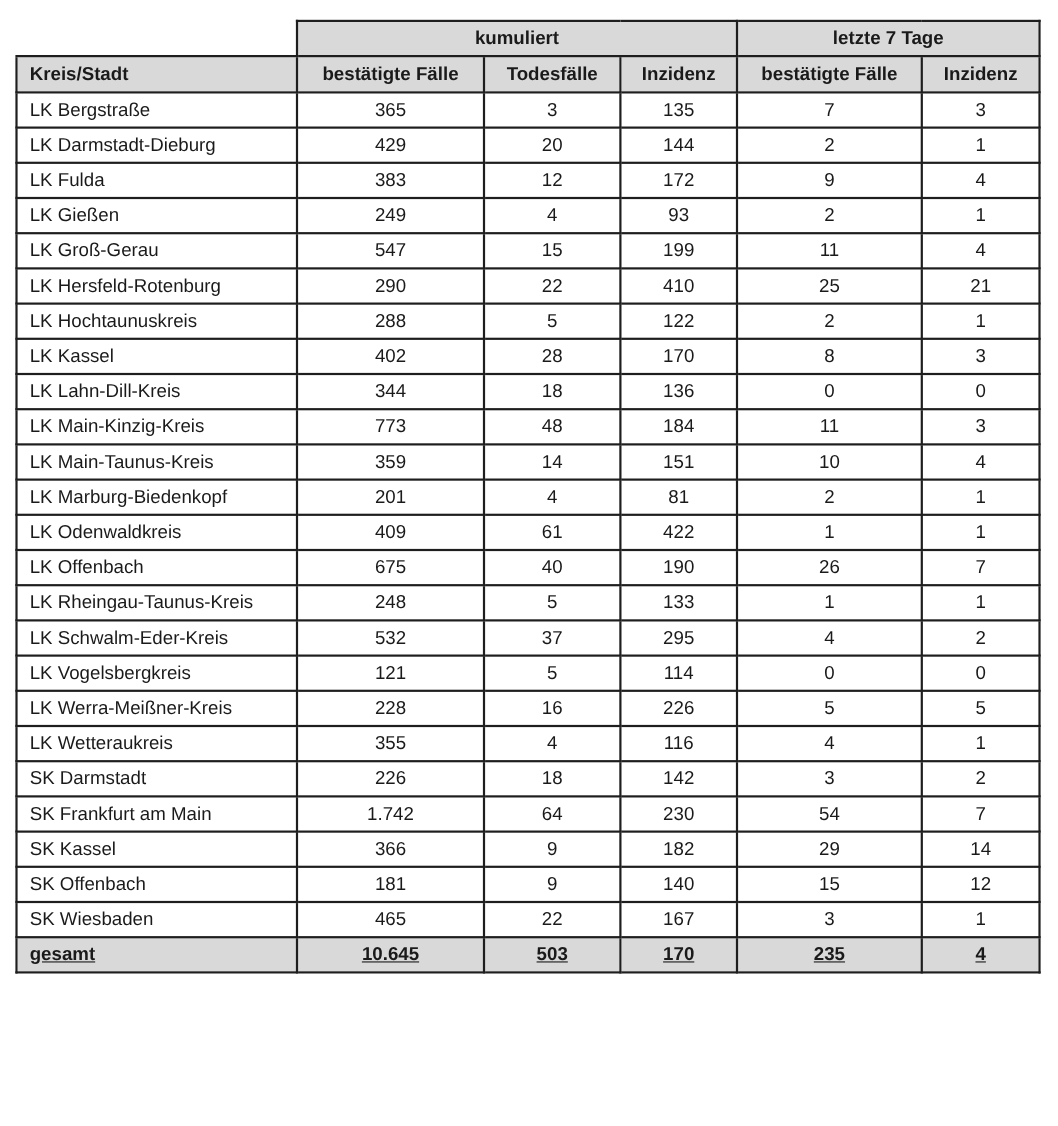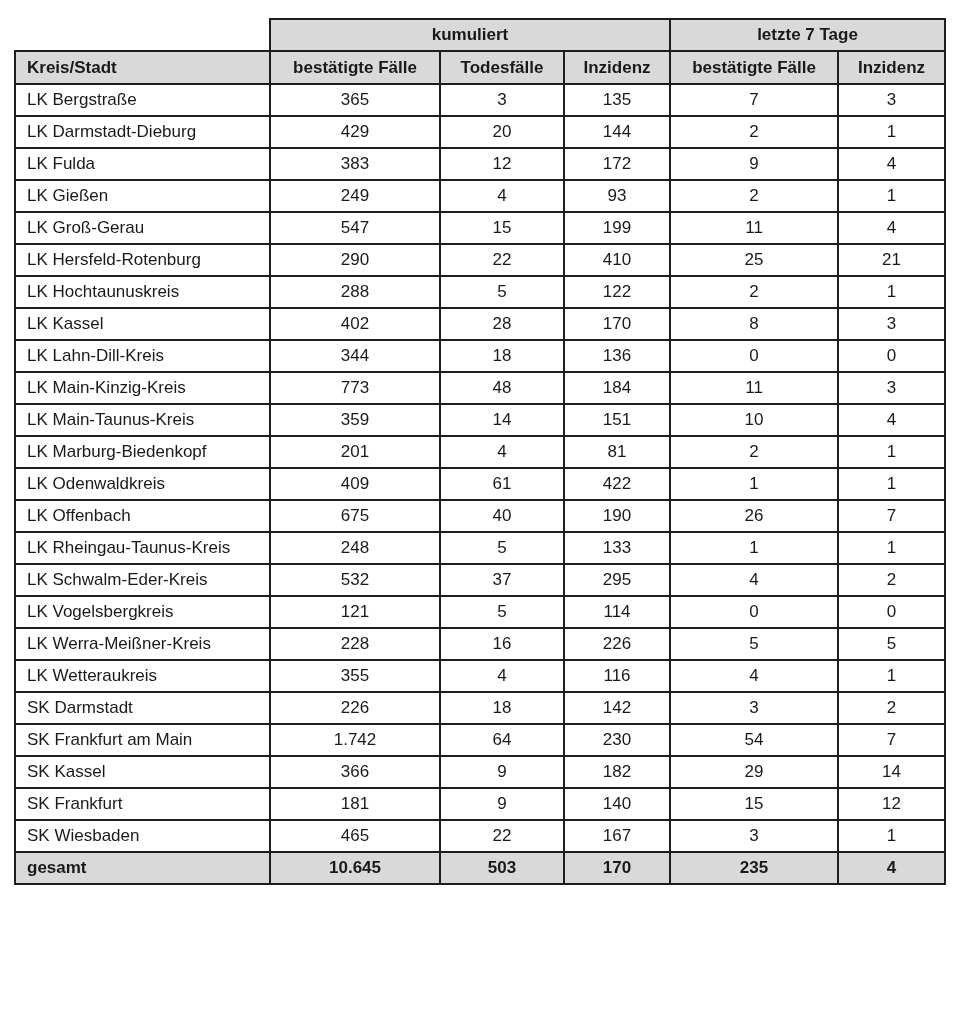--- a/index.html
+++ b/index.html
@@ -65,20 +65,21 @@
       text-align: center;
       background: #ffffff;
     }
     tbody td.name {
       text-align: left;
       padding-left: 11px;
     }
     tr.total td {
       background: #d9d9d9;
       font-weight: bold;
+      text-decoration: underline;
     }
   </style>
 </head>
 <body>
 
 <table class="covid">
   <colgroup>
     <col class="c0">
       <col class="c1">
       <col class="c2">
@@ -272,21 +273,21 @@
       </tr>
       <tr>
         <td class="name">SK Kassel</td>
         <td>366</td>
         <td>9</td>
         <td>182</td>
         <td>29</td>
         <td>14</td>
       </tr>
       <tr>
-        <td class="name">SK Frankfurt</td>
+        <td class="name">SK Offenbach</td>
         <td>181</td>
         <td>9</td>
         <td>140</td>
         <td>15</td>
         <td>12</td>
       </tr>
       <tr>
         <td class="name">SK Wiesbaden</td>
         <td>465</td>
         <td>22</td>

